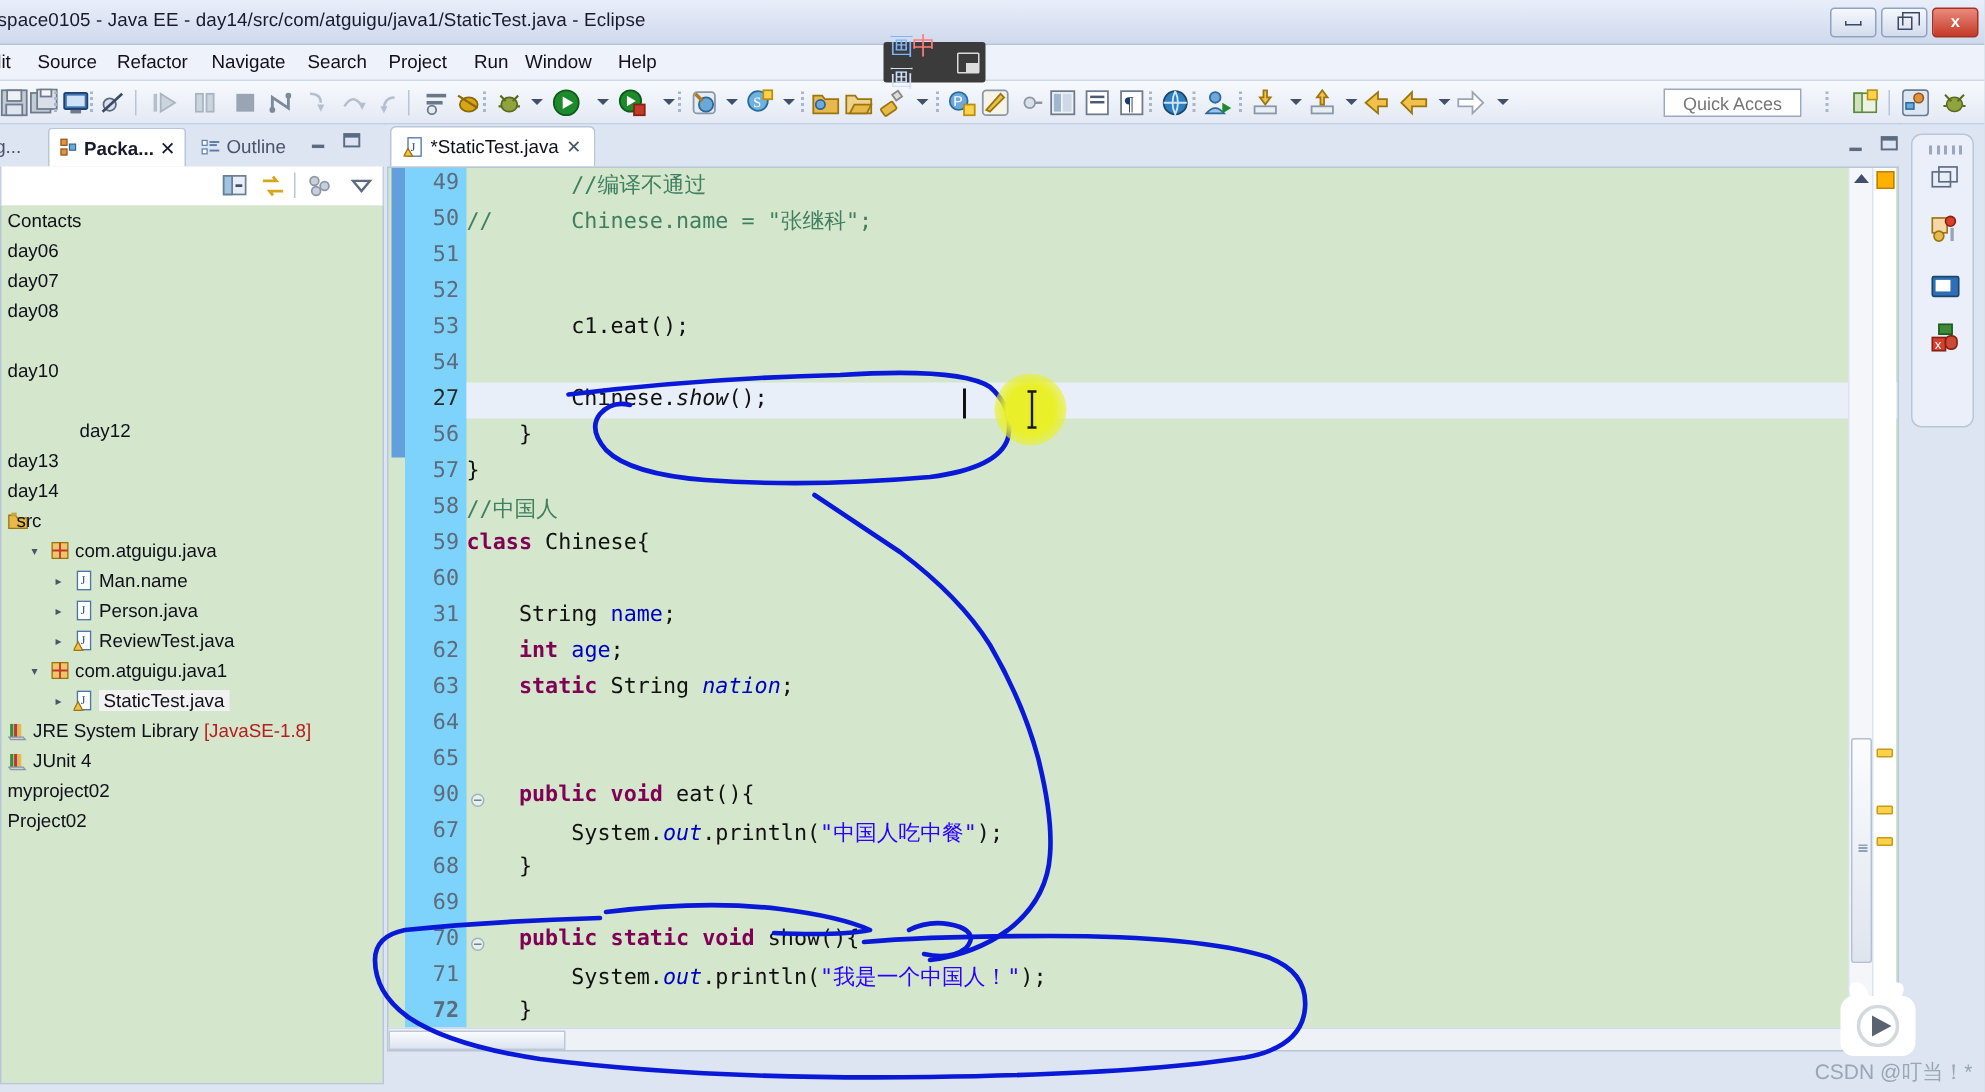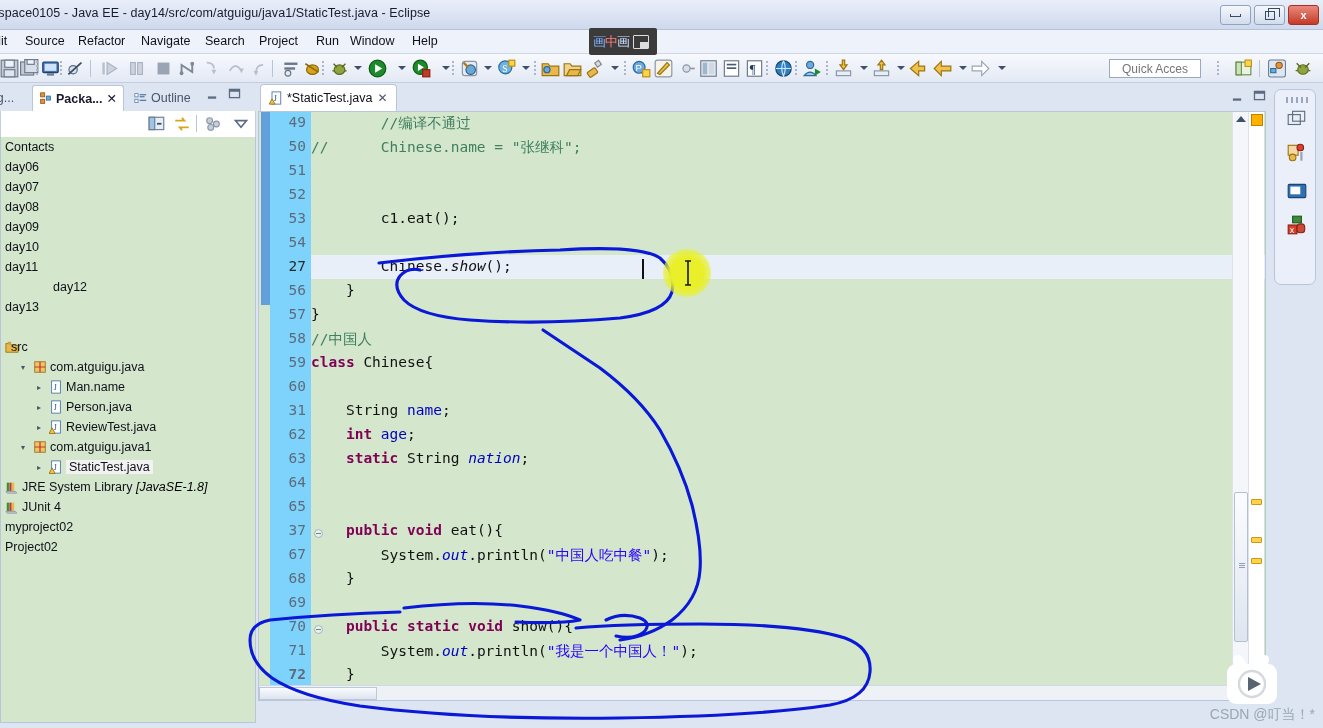--- a/index.html
+++ b/index.html
@@ -19,21 +19,21 @@
     justify-content:center; font-size:11px; color:#24324a; }
   .winbtn.close { background:linear-gradient(#e98a7d,#c43a28); border-color:#a8301f; color:#fff; font-weight:bold; }
   .winbtn .mn { display:block; width:11px; height:3px; border:1px solid #3a4a63; border-top:none; }
   .winbtn .rs { display:block; width:10px; height:9px; border:1.5px solid #3a4a63; position:relative; }
   .winbtn .rs:after{ content:""; position:absolute; left:2px; top:-4px; width:10px; height:8px;
     border:1.5px solid #3a4a63; border-bottom:none; }
 
   
   .pip { position:absolute; left:589px; top:28px; width:68px; height:27px;
     background:#3b3b3b; border-radius:2px; display:flex; align-items:center; gap:4px; padding:0 4px; z-index:60;}
-  .pip .cn { font-size:13px; color:#e9e9e9; letter-spacing:-1px; }
+  .pip .cn { font-size:16px; color:#e9e9e9; letter-spacing:-1px; }
   .pip .cn i { font-style:normal; }
   .pip .cn i:nth-child(1){ color:#7fb5ff; }
   .pip .cn i:nth-child(2){ color:#ff7b7b; }
   .pip .cn i:nth-child(3){ color:#cfe0ff; }
   .pipicon { width:16px; height:14px; position:relative; }
   .pipicon::before{ content:""; position:absolute; inset:0; border:1.5px solid #ddd; border-radius:1px;}
   .pipicon::after{ content:""; position:absolute; right:1px; bottom:1px; width:8px; height:6px; background:#ddd;}
 
   
   .menubar { position:absolute; left:0; top:30px; width:1323px; height:24px;
@@ -64,21 +64,21 @@
   .vtbar { position:relative; height:26px; background:#fff; border-left:1px solid #c3cee0;
     border-right:1px solid #c3cee0; }
   .vtbar .vb { position:absolute; top:4px; width:18px; height:18px; }
   .tree { position:absolute; left:0; top:54px; width:256px; height:586px;
     background:#d4e7cd; border:1px solid #b9c6da; border-top:none;
     overflow:hidden; font-size:12.5px; color:#10101a; }
   .trow { position:relative; height:20px; display:flex; align-items:center; white-space:nowrap; }
   .tarrow { position:absolute; font-size:8px; color:#4a5468; }
   .tico { position:absolute; width:14px; height:14px; }
   .tlabel { position:absolute; }
-  .tlabel .dim { color:#000000;font-style:italic; }
+  .tlabel .dim { color:#b91c1c; }
   .tlabel.sel { background:#f2f2f2; padding:0 3px; }
 
   
   .edwrap { position:absolute; left:258px; top:83px; width:1008px; height:640px; }
   .edtabs { position:relative; height:28px; background:#dde4f2; }
   .edtab { position:absolute; left:2px; top:1px; height:27px; background:#fff;
     border:1px solid #b9c6da; border-bottom:none; border-radius:4px 4px 0 0;
     display:flex; align-items:center; gap:5px; padding:0 8px; font-size:12.5px; color:#10101a; }
   .edtab .x { font-size:12px; color:#4a5468; }
   .edmin { position:absolute; top:8px; width:13px; height:11px; }
@@ -423,34 +423,31 @@
         </div>
         <div class="trow" style="top: 20px; position: absolute; left: 0px; width: 100%;">
           <span class="tlabel" style="left: 4px;">day06</span>
         </div>
         <div class="trow" style="top: 40px; position: absolute; left: 0px; width: 100%;">
           <span class="tlabel" style="left: 4px;">day07</span>
         </div>
         <div class="trow" style="top: 60px; position: absolute; left: 0px; width: 100%;">
           <span class="tlabel" style="left: 4px;">day08</span>
         </div>
-        <div class="trow" style="top: 80px; position: absolute; left: 0px; width: 100%;">
-          <span class="tlabel" style="left: 4px;">day09</span>
-        </div>
         <div class="trow" style="top: 100px; position: absolute; left: 0px; width: 100%;">
           <span class="tlabel" style="left: 4px;">day10</span>
         </div>
-        <div class="trow" style="top: 120px; position: absolute; left: 0px; width: 100%;">
-          <span class="tlabel" style="left: 4px;">day11</span>
-        </div>
         <div class="trow" style="top: 140px; position: absolute; left: 0px; width: 100%;">
           <span class="tlabel" style="left: 4px; margin-left: 48px;">day12</span>
         </div>
         <div class="trow" style="top: 160px; position: absolute; left: 0px; width: 100%;">
           <span class="tlabel" style="left: 4px;">day13</span>
+        </div>
+        <div class="trow" style="top: 180px; position: absolute; left: 0px; width: 100%;">
+          <span class="tlabel" style="left: 4px;">day14</span>
         </div>
         <div class="trow" style="top: 200px; position: absolute; left: 0px; width: 100%;">
           <span class="tico" style="left: 4px; top: 3px;"><svg viewBox="0 0 16 16">
               <path d="M1 4 h5 l1.5 2 H15 v8 H1 z" fill="#e8b84b" stroke="#9b7510"></path>
               <rect x="3" y="2" width="4" height="3" fill="#c9a23a"></rect>
             </svg></span>
           <span class="tlabel" style="left: 10px;">src</span>
         </div>
         <div class="trow" style="top: 220px; position: absolute; left: 0px; width: 100%;">
           <span class="tarrow" style="left: 20px;">▾</span>
@@ -562,21 +559,21 @@
           <div class="ln" style="top: 170px; margin-left: 26px;">56</div>
           <div class="ln" style="top: 194px;">57</div>
           <div class="ln" style="top: 218px;">58</div>
           <div class="ln" style="top: 242px;">59</div>
           <div class="ln" style="top: 266px;">60</div>
           <div class="ln" style="top: 290px;">31</div>
           <div class="ln" style="top: 314px;">62</div>
           <div class="ln" style="top: 338px;">63</div>
           <div class="ln" style="top: 362px;">64</div>
           <div class="ln" style="top: 386px;">65</div>
-          <div class="ln" style="top: 410px;">37</div>
+          <div class="ln" style="top: 410px;">90</div>
           <div class="fold" style="top: 417px;"></div>
           <div class="ln" style="top: 434px;">67</div>
           <div class="ln" style="top: 458px;">68</div>
           <div class="ln" style="top: 482px;">69</div>
           <div class="ln" style="top: 506px;">70</div>
           <div class="fold" style="top: 513px;"></div>
           <div class="ln" style="top: 530px;">71</div>
           <div class="ln" style="top: 554px; font-weight: bold;">72</div>
         </div>
       <div class="hl" style="top: 143px;"></div>

